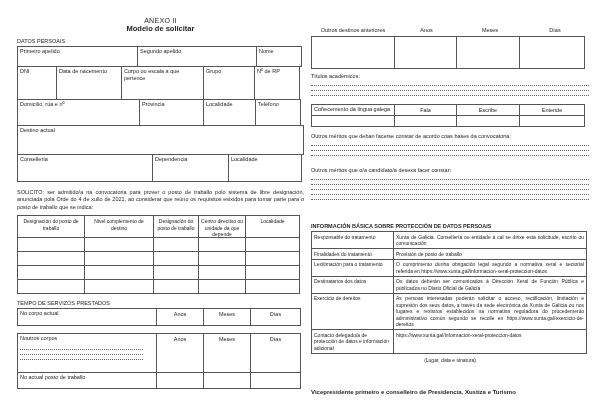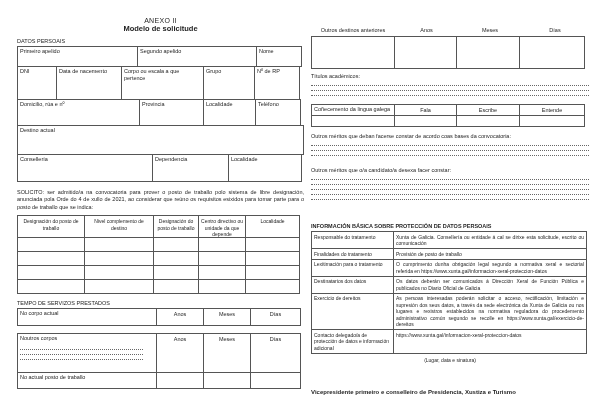--- a/index.html
+++ b/index.html
@@ -48,21 +48,21 @@
 
   .sig { font-size:5px; text-align:center; margin-top:3px; }
   .footer { font-size:6px; font-weight:bold; margin-top:26px; }
 </style>
 </head>
 <body>
 
 <div class="col col-left">
 
   <div class="title1">ANEXO II</div>
-  <div class="title2">Modelo de solicitude</div>
+  <div class="title2">Modelo de solicitar</div>
 
   <div class="seclabel mt">DATOS PERSOAIS</div>
 
   <div style="margin-top:2px;">
     <div class="row" style="height:21px;">
       <div class="c" style="width:121px;">Primeiro apelido</div>
       <div class="c" style="width:120px;">Segundo apelido</div>
       <div class="c" style="width:46px;">Nome</div>
     </div>
     <div class="row" style="height:34px;">

